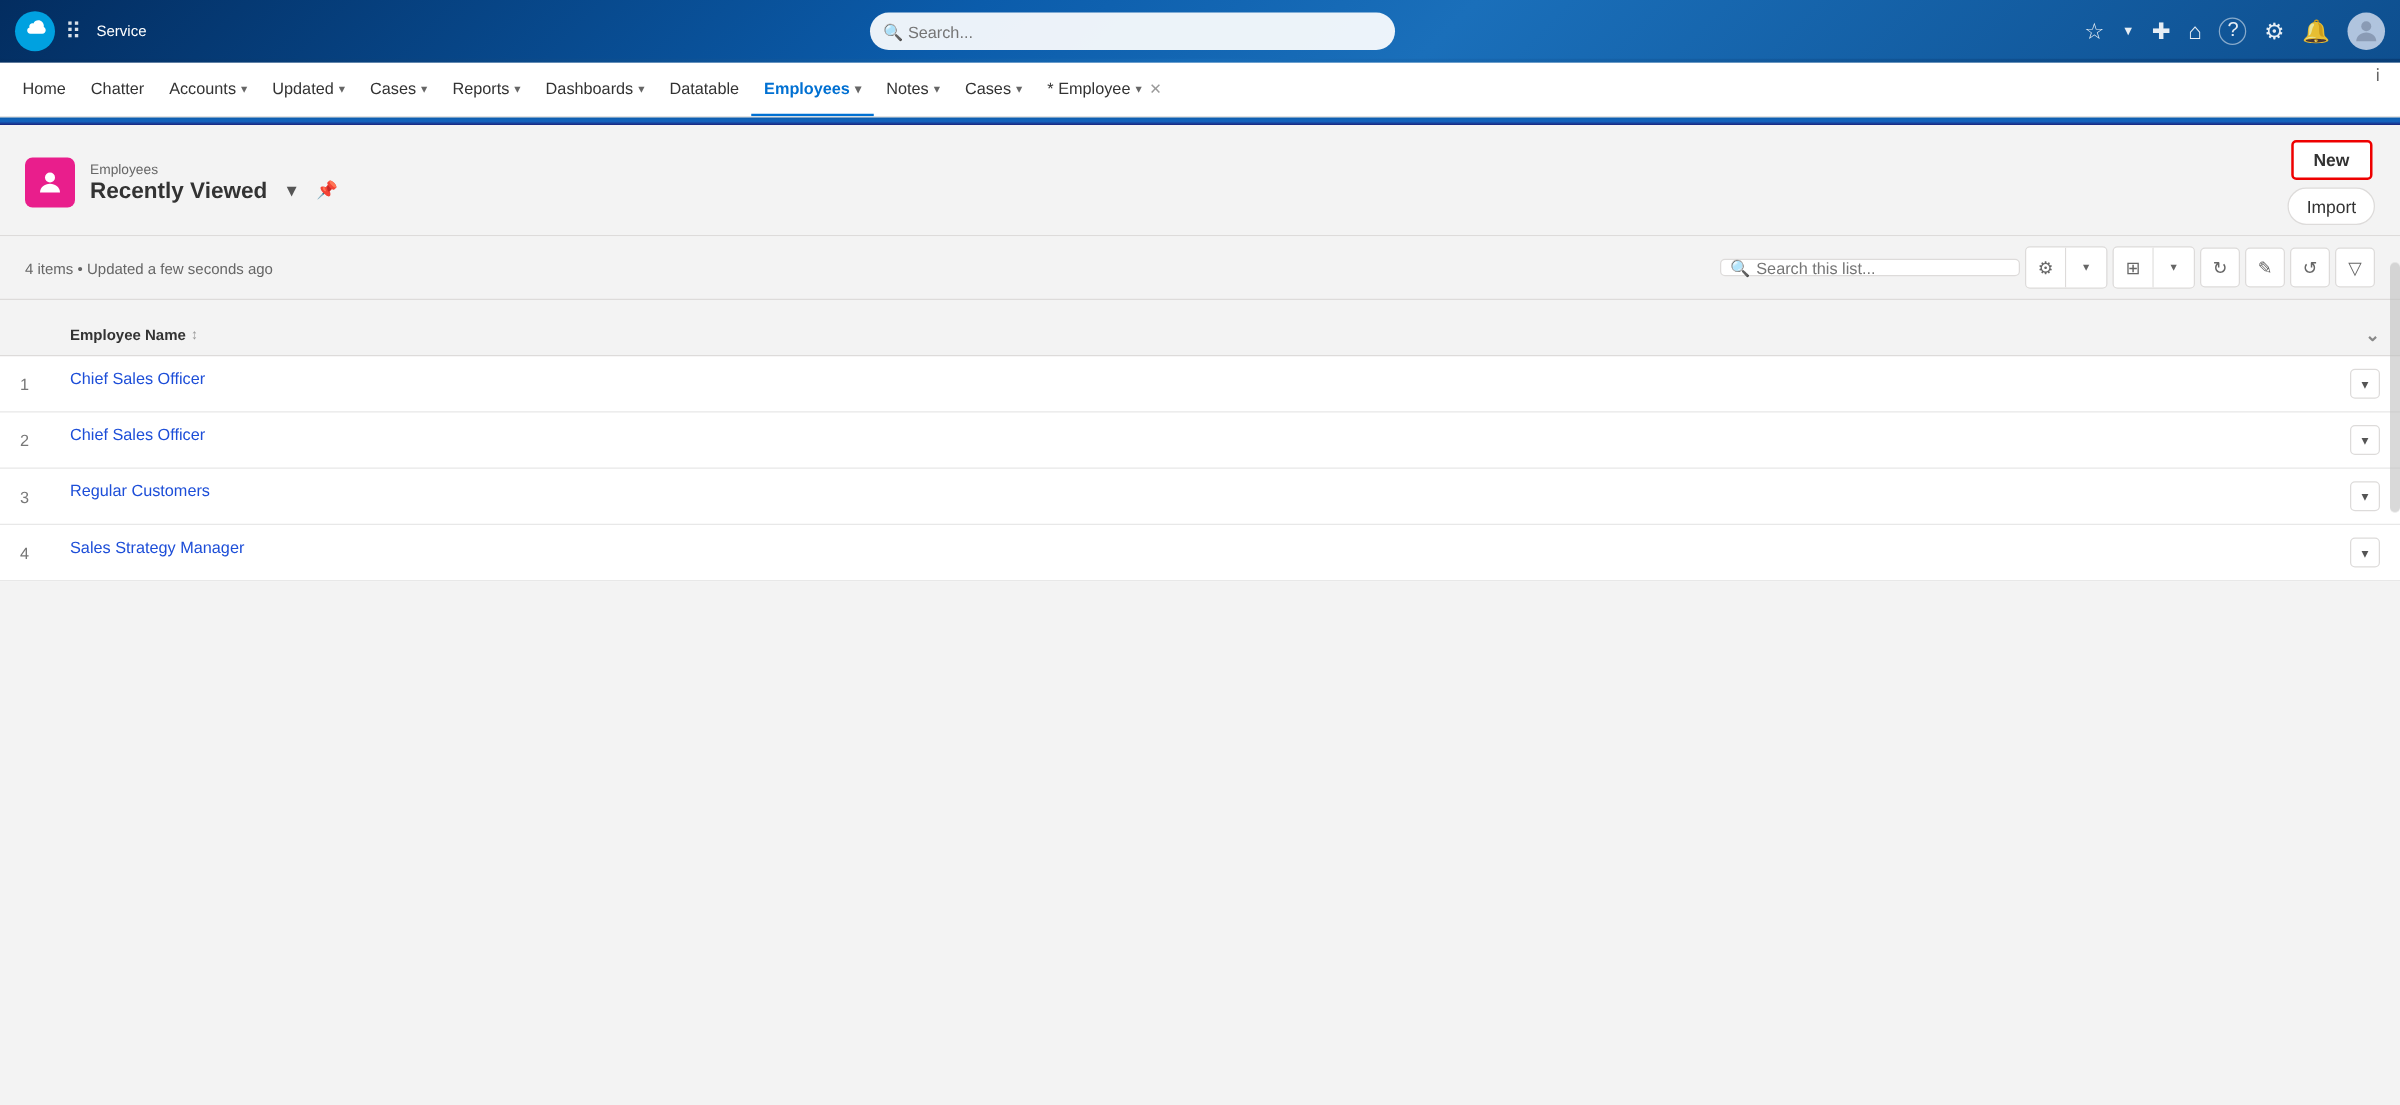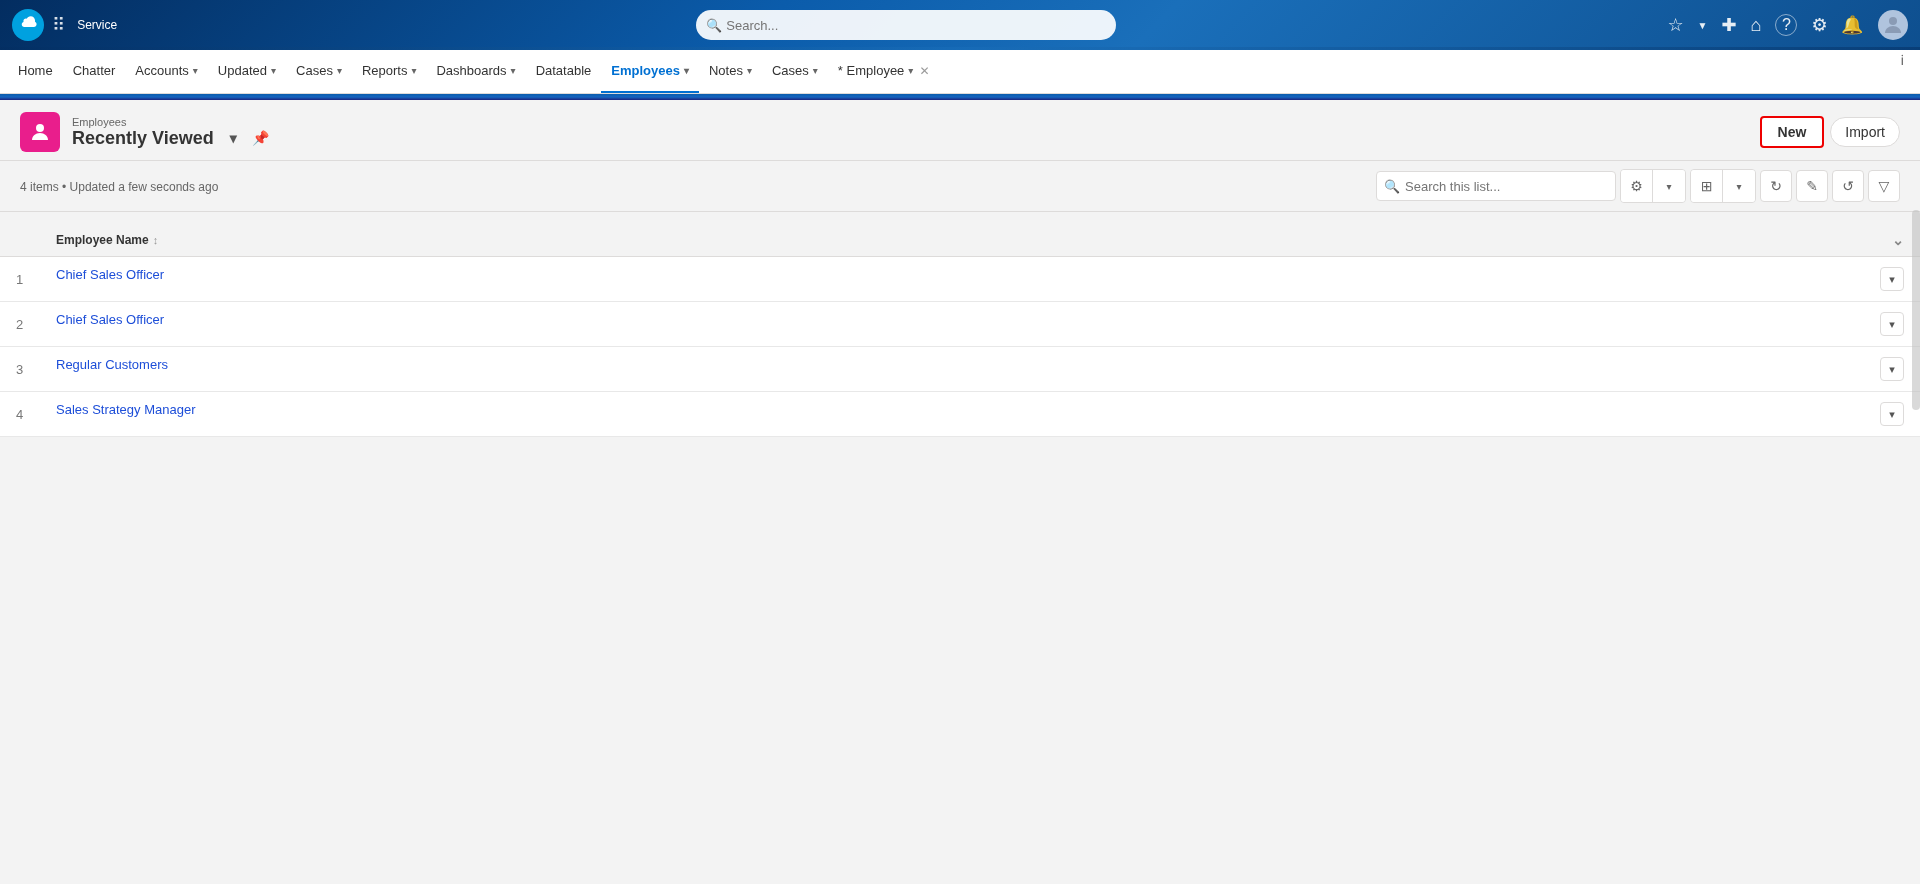--- a/index.html
+++ b/index.html
@@ -189,20 +189,21 @@
       display: flex;
       align-items: center;
       gap: 16px;
     }
     .list-header-title .chevron-down { font-size: 14px; color: #555; cursor: pointer; }
     .pin-icon { color: #0070d2; font-size: 14px; cursor: pointer; }
     .list-header-right {
       display: flex;
       align-items: center;
       gap: 6px;
+      flex-direction: column;
     }
     .btn-new {
       background: #fff;
       border: 2px solid #e00;
       border-radius: 4px;
       padding: 6px 16px;
       font-size: 14px;
       font-weight: 600;
       color: #333;
       cursor: pointer;
@@ -235,21 +236,21 @@
       align-items: center;
       gap: 4px;
     }
     .search-list-wrapper {
       position: relative;
       display: flex;
       align-items: center;
     }
     .search-list-input {
       width: 240px;
-      height: 30px;
+      height: 14px;
       border: 1px solid #dddbda;
       border-radius: 4px;
       padding: 0 8px 0 28px;
       font-size: 13px;
       background: #fff;
       outline: none;
     }
     .search-list-icon {
       position: absolute;
       left: 8px;

